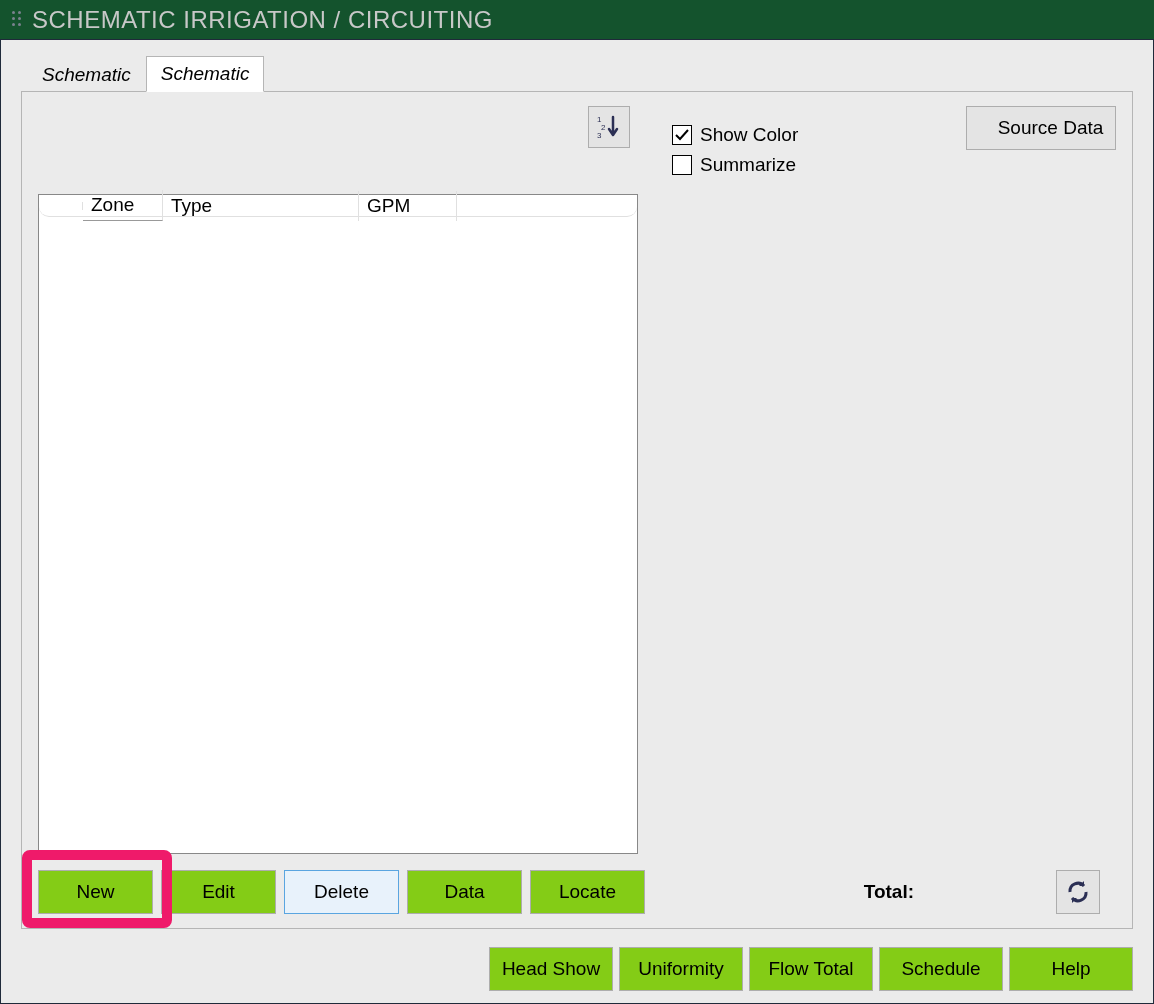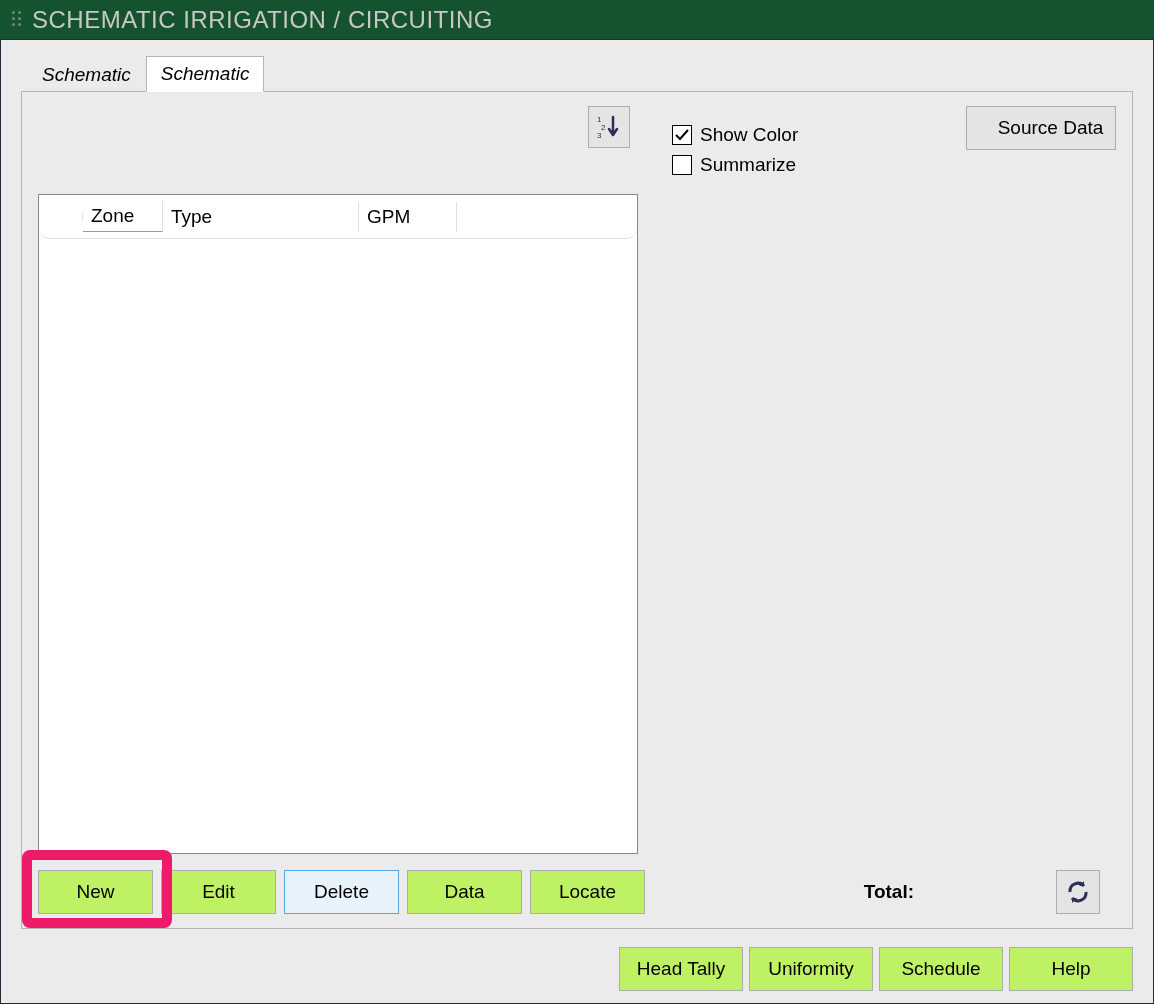--- a/index.html
+++ b/index.html
@@ -124,21 +124,21 @@
     width: 600px;
     height: 660px;
     border: 1px solid #888;
     background: #fff;
   }
   .grid-header {
     display: flex;
     border-bottom: 1px solid #e0e0e0;
     font-size: 19px;
     color: #000;
-    height: 44px;
+    height: 22px;
     align-items: center;
     border-radius: 10px;
   }
   .gh-cell {
     padding: 4px 8px;
     border-right: 1px solid #e0e0e0;
   }
   .gh-blank1 { width: 44px; }
   .gh-zone  { width: 80px; border-bottom:1px solid #999; }
   .gh-type  { width: 196px; }
@@ -146,21 +146,21 @@
   .gh-blank2 { flex:1; border-right:none;}
   .action-row {
     margin-top: 16px;
     display: flex;
     align-items: center;
     gap: 8px;
     position: relative;
   }
   .btn {
     width: 115px; height: 44px;
-    background: #bef264;
+    background: #84cc16;
     border: 1px solid #adadad;
     font-size: 19px;
     cursor: pointer;
     display:flex;align-items:center;justify-content:center;
   }
   .btn.focus {
     border: 1px solid #5aa5e0;
     background: #e8f2fb;
   }
   .highlight-box {
@@ -271,20 +271,21 @@
             <path d="M22 14 A8 8 0 0 1 8 20" stroke="#2b2f54" stroke-width="3" fill="none"></path>
             <path d="M20 3 L20 8 L15 8 Z" fill="#2b2f54"></path>
             <path d="M8 25 L8 20 L13 20 Z" fill="#2b2f54"></path>
           </svg>
         </div>
       </div>
 
     </div>
 
     <div class="footer-row">
-      <div class="btn wide">Head Tally</div>
+      <div class="btn wide">Head Show</div>
       <div class="btn wide">Uniformity</div>
+      <div class="btn wide">Flow Total</div>
       <div class="btn wide">Schedule</div>
       <div class="btn wide">Help</div>
     </div>
 
   </div>
 </div>
 
 </body></html>

